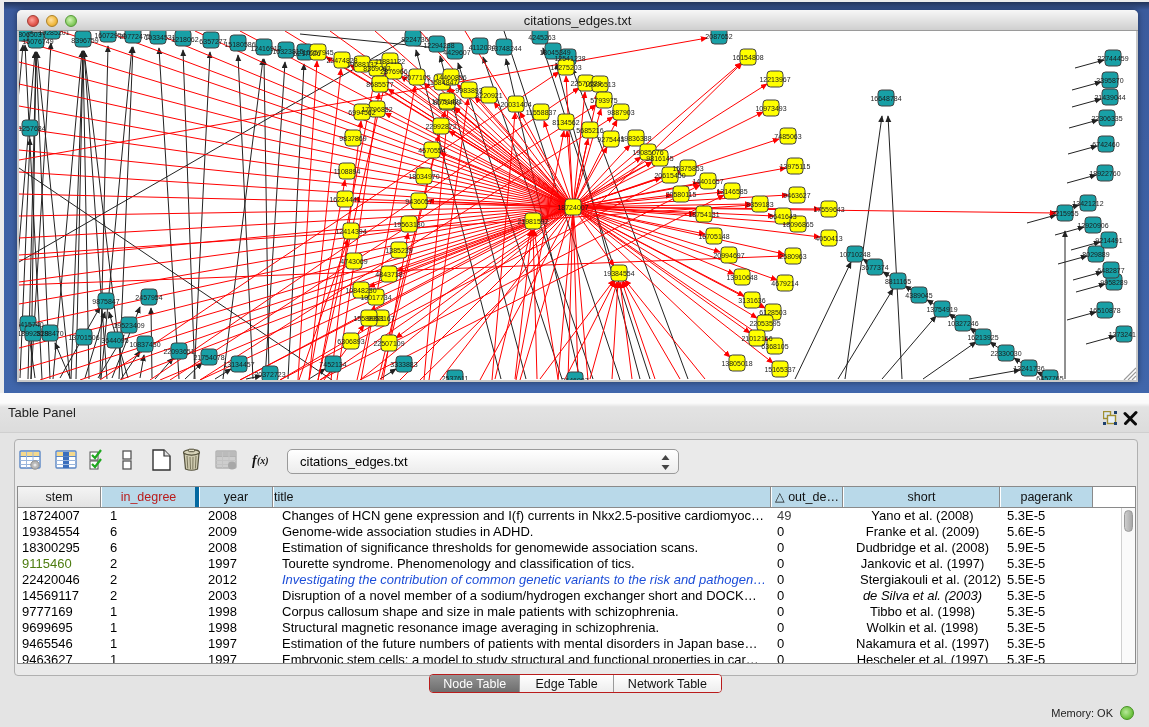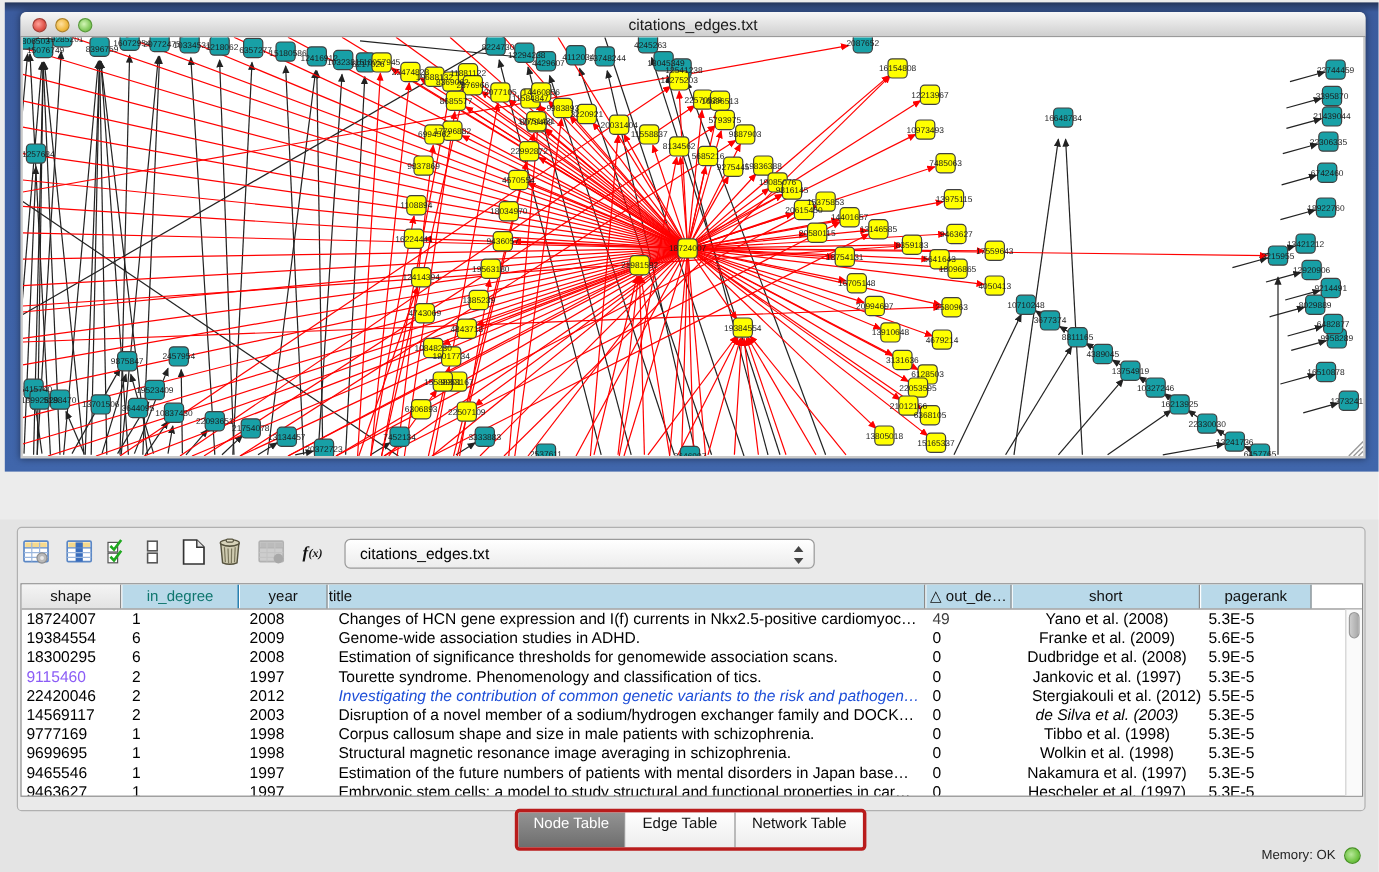--- a/index.html
+++ b/index.html
@@ -556,20 +556,33 @@
 <text x="573" y="209.5" font-size="7" fill="#1c1c1c" text-anchor="middle" font-family="Liberation Sans, sans-serif">18724007</text>
 <g stroke="#9a9a9a" stroke-width="1.2">
             <line x1="1124" y1="380" x2="1136" y2="368"></line>
             <line x1="1128" y1="380" x2="1136" y2="372"></line>
             <line x1="1132" y1="380" x2="1136" y2="376"></line>
           </g>
 </svg>
    </div>
  </div>
 
+ <div style="position:absolute;left:0;top:393px;width:1149px;height:40px;background:linear-gradient(#fbfbfb 0 10px,#e3e3e3 14px,#dcdcdc);border-bottom:1px solid #cfcfcf">
+   <div style="position:absolute;left:8px;top:12px;font-size:13px;color:#222">Table Panel</div>
+   <svg style="position:absolute;left:1103px;top:18px" width="15" height="15" viewBox="0 0 15 15">
+     <rect x="0.5" y="0.5" width="7" height="7" fill="#dce8f5" stroke="#a08f31" stroke-width="1.4"></rect>
+     <rect x="4.5" y="4.5" width="8" height="8" fill="#e8f0fa" stroke="#a08f31" stroke-width="1.4"></rect>
+     <rect x="11" y="0" width="3" height="3" fill="#1c3f6e"></rect>
+     <rect x="0" y="11" width="3" height="3" fill="#1c3f6e"></rect>
+     <rect x="11" y="11" width="3" height="3" fill="#1c3f6e"></rect>
+   </svg>
+   <svg style="position:absolute;left:1123px;top:17px" width="16" height="16" viewBox="0 0 16 16">
+     <path d="M2 3.5 L12.5 14 M13 2.5 L2.5 13.5" stroke="#0a0a0a" stroke-width="3" stroke-linecap="round"></path>
+   </svg>
+ </div>
 
  <div style="position:absolute;left:0;top:433px;width:1149px;height:294px;background:#e4e4e4"></div>
  <div style="position:absolute;left:14px;top:439px;width:1124px;height:237px;background:#eaeaea;border:1px solid #b0b0b0;border-radius:4px"></div>
  <div style="position:absolute;left:19px;top:448px"><svg width="280" height="26" viewBox="0 0 280 26">
 
 <g>
  <rect x="1" y="3" width="20" height="17" rx="1" fill="#fff" stroke="#5b87c5" stroke-width="1.4"></rect>
  <rect x="2" y="4" width="18" height="4" fill="#f5d98d"></rect>
  <line x1="1" y1="8.5" x2="21" y2="8.5" stroke="#5b87c5"></line>
  <line x1="1" y1="12.5" x2="21" y2="12.5" stroke="#9ab6dd"></line>
@@ -634,22 +647,22 @@
 </svg></div>
 
  <div style="position:absolute;left:287px;top:449px;width:392px;height:25px;border:1px solid #9a9a9a;border-radius:5px;background:linear-gradient(#fff,#ececec)">
    <div style="position:absolute;left:12px;top:4px;font-size:13px;color:#000">citations_edges.txt</div>
    <svg style="position:absolute;right:8px;top:5px" width="9" height="15" viewBox="0 0 9 15">
      <path d="M4.5 0 L8.5 5 L0.5 5 Z" fill="#444"></path>
      <path d="M4.5 15 L8.5 10 L0.5 10 Z" fill="#444"></path>
    </svg>
  </div>
  <div style="position:absolute;left:17px;top:486px;width:1119px;height:178px;background:#fff;border:1px solid #8a8a8a;overflow:hidden">
-<div style="position:absolute;left:0px;top:0;width:83px;height:20px;background:linear-gradient(#f4f4f4,#e3e3e3);border-right:1px solid #8a8a8a;text-align:center;line-height:20px;font-size:12.5px;color:#111">shape</div>
-      <div style="position:absolute;left:84px;top:0;width:97px;height:20px;background:#b9d9e9;border-right:1px solid #0369a1;text-align:center;line-height:20px;font-size:12.5px;color:#0f766e">in_degree</div>
+<div style="position:absolute;left:0px;top:0;width:83px;height:20px;background:linear-gradient(#f4f4f4,#e3e3e3);border-right:1px solid #8a8a8a;text-align:center;line-height:20px;font-size:12.5px;color:#111">stem</div>
+      <div style="position:absolute;left:84px;top:0;width:97px;height:20px;background:#b9d9e9;border-right:4px solid #0369a1;text-align:center;line-height:20px;font-size:12.5px;color:#b91c1c">in_degree</div>
       <div style="position:absolute;left:182px;top:0;width:73px;height:20px;background:#b9d9e9;border-right:1px solid #8a8a8a;text-align:center;line-height:20px;font-size:12.5px;color:#111">year</div>
       <div style="position:absolute;left:256px;top:0;width:497px;height:20px;background:#b9d9e9;border-right:1px solid #8a8a8a;text-align:left;line-height:20px;font-size:12.5px;color:#111">title</div>
       <div style="position:absolute;left:754px;top:0;width:71px;height:20px;background:#b9d9e9;border-right:1px solid #8a8a8a;text-align:center;line-height:20px;font-size:12.5px;color:#111">△ out_de…</div>
       <div style="position:absolute;left:826px;top:0;width:156px;height:20px;background:#b9d9e9;border-right:1px solid #8a8a8a;text-align:center;line-height:20px;font-size:12.5px;color:#111">short</div>
       <div style="position:absolute;left:983px;top:0;width:92px;height:20px;background:#b9d9e9;border-right:1px solid #8a8a8a;text-align:center;line-height:20px;font-size:12.5px;color:#111">pagerank</div>
 <div style="position:absolute;left:0;top:20px;width:1119px;height:1px;background:#8a8a8a"></div>
 <div style="position:absolute;left:0px;top:21px;width:80px;height:16px;line-height:16px;font-size:13px;color:#000;white-space:nowrap;overflow:hidden;padding-left:4px;">18724007</div>
       <div style="position:absolute;left:84px;top:21px;width:90px;height:16px;line-height:16px;font-size:13px;color:#000;white-space:nowrap;overflow:hidden;padding-left:8px;">1</div>
       <div style="position:absolute;left:182px;top:21px;width:66px;height:16px;line-height:16px;font-size:13px;color:#000;white-space:nowrap;overflow:hidden;padding-left:8px;">2008</div>
       <div style="position:absolute;left:256px;top:21px;width:490px;height:16px;line-height:16px;font-size:13px;color:#000;white-space:nowrap;overflow:hidden;padding-left:8px;">Changes of HCN gene expression and I(f) currents in Nkx2.5-positive cardiomyoc…</div>
@@ -663,38 +676,38 @@
       <div style="position:absolute;left:754px;top:37px;width:67px;height:16px;line-height:16px;font-size:13px;color:#000;white-space:nowrap;overflow:hidden;padding-left:5px;">0</div>
       <div style="position:absolute;left:826px;top:37px;width:157px;height:16px;line-height:16px;font-size:13px;color:#000;white-space:nowrap;overflow:hidden;text-align:center;">Franke et al. (2009)</div>
       <div style="position:absolute;left:983px;top:37px;width:87px;height:16px;line-height:16px;font-size:13px;color:#000;white-space:nowrap;overflow:hidden;padding-left:6px;">5.6E-5</div>
       <div style="position:absolute;left:0px;top:53px;width:80px;height:16px;line-height:16px;font-size:13px;color:#000;white-space:nowrap;overflow:hidden;padding-left:4px;">18300295</div>
       <div style="position:absolute;left:84px;top:53px;width:90px;height:16px;line-height:16px;font-size:13px;color:#000;white-space:nowrap;overflow:hidden;padding-left:8px;">6</div>
       <div style="position:absolute;left:182px;top:53px;width:66px;height:16px;line-height:16px;font-size:13px;color:#000;white-space:nowrap;overflow:hidden;padding-left:8px;">2008</div>
       <div style="position:absolute;left:256px;top:53px;width:490px;height:16px;line-height:16px;font-size:13px;color:#000;white-space:nowrap;overflow:hidden;padding-left:8px;">Estimation of significance thresholds for genomewide association scans.</div>
       <div style="position:absolute;left:754px;top:53px;width:67px;height:16px;line-height:16px;font-size:13px;color:#000;white-space:nowrap;overflow:hidden;padding-left:5px;">0</div>
       <div style="position:absolute;left:826px;top:53px;width:157px;height:16px;line-height:16px;font-size:13px;color:#000;white-space:nowrap;overflow:hidden;text-align:center;">Dudbridge et al. (2008)</div>
       <div style="position:absolute;left:983px;top:53px;width:87px;height:16px;line-height:16px;font-size:13px;color:#000;white-space:nowrap;overflow:hidden;padding-left:6px;">5.9E-5</div>
-      <div style="position:absolute;left:0px;top:69px;width:80px;height:16px;line-height:16px;font-size:13px;color:#8b5cf6;white-space:nowrap;overflow:hidden;padding-left:4px;">9115460</div>
+      <div style="position:absolute;left:0px;top:69px;width:80px;height:16px;line-height:16px;font-size:13px;color:#4d7c0f;white-space:nowrap;overflow:hidden;padding-left:4px;">9115460</div>
       <div style="position:absolute;left:84px;top:69px;width:90px;height:16px;line-height:16px;font-size:13px;color:#000;white-space:nowrap;overflow:hidden;padding-left:8px;">2</div>
       <div style="position:absolute;left:182px;top:69px;width:66px;height:16px;line-height:16px;font-size:13px;color:#000;white-space:nowrap;overflow:hidden;padding-left:8px;">1997</div>
       <div style="position:absolute;left:256px;top:69px;width:490px;height:16px;line-height:16px;font-size:13px;color:#000;white-space:nowrap;overflow:hidden;padding-left:8px;">Tourette syndrome. Phenomenology and classification of tics.</div>
       <div style="position:absolute;left:754px;top:69px;width:67px;height:16px;line-height:16px;font-size:13px;color:#000;white-space:nowrap;overflow:hidden;padding-left:5px;">0</div>
       <div style="position:absolute;left:826px;top:69px;width:157px;height:16px;line-height:16px;font-size:13px;color:#000;white-space:nowrap;overflow:hidden;text-align:center;">Jankovic et al. (1997)</div>
       <div style="position:absolute;left:983px;top:69px;width:87px;height:16px;line-height:16px;font-size:13px;color:#000;white-space:nowrap;overflow:hidden;padding-left:6px;">5.3E-5</div>
       <div style="position:absolute;left:0px;top:85px;width:80px;height:16px;line-height:16px;font-size:13px;color:#000;white-space:nowrap;overflow:hidden;padding-left:4px;">22420046</div>
       <div style="position:absolute;left:84px;top:85px;width:90px;height:16px;line-height:16px;font-size:13px;color:#000;white-space:nowrap;overflow:hidden;padding-left:8px;">2</div>
       <div style="position:absolute;left:182px;top:85px;width:66px;height:16px;line-height:16px;font-size:13px;color:#000;white-space:nowrap;overflow:hidden;padding-left:8px;">2012</div>
       <div style="position:absolute;left:256px;top:85px;width:490px;height:16px;line-height:16px;font-size:13px;color:#1d4ed8;white-space:nowrap;overflow:hidden;padding-left:8px;font-style:italic;">Investigating the contribution of common genetic variants to the risk and pathogen…</div>
       <div style="position:absolute;left:754px;top:85px;width:67px;height:16px;line-height:16px;font-size:13px;color:#000;white-space:nowrap;overflow:hidden;padding-left:5px;">0</div>
       <div style="position:absolute;left:826px;top:85px;width:157px;height:16px;line-height:16px;font-size:13px;color:#000;white-space:nowrap;overflow:hidden;text-align:right;">Stergiakouli et al. (2012)</div>
       <div style="position:absolute;left:983px;top:85px;width:87px;height:16px;line-height:16px;font-size:13px;color:#000;white-space:nowrap;overflow:hidden;padding-left:6px;">5.5E-5</div>
       <div style="position:absolute;left:0px;top:101px;width:80px;height:16px;line-height:16px;font-size:13px;color:#000;white-space:nowrap;overflow:hidden;padding-left:4px;">14569117</div>
       <div style="position:absolute;left:84px;top:101px;width:90px;height:16px;line-height:16px;font-size:13px;color:#000;white-space:nowrap;overflow:hidden;padding-left:8px;">2</div>
       <div style="position:absolute;left:182px;top:101px;width:66px;height:16px;line-height:16px;font-size:13px;color:#000;white-space:nowrap;overflow:hidden;padding-left:8px;">2003</div>
-      <div style="position:absolute;left:256px;top:101px;width:490px;height:16px;line-height:16px;font-size:13px;color:#000;white-space:nowrap;overflow:hidden;padding-left:8px;">Disruption of a novel member of a sodium/hydrogen exchanger family and DOCK…</div>
+      <div style="position:absolute;left:256px;top:101px;width:490px;height:16px;line-height:16px;font-size:13px;color:#000;white-space:nowrap;overflow:hidden;padding-left:8px;">Disruption of a novel member of a sodium/hydrogen exchanger short and DOCK…</div>
       <div style="position:absolute;left:754px;top:101px;width:67px;height:16px;line-height:16px;font-size:13px;color:#000;white-space:nowrap;overflow:hidden;padding-left:5px;">0</div>
       <div style="position:absolute;left:826px;top:101px;width:157px;height:16px;line-height:16px;font-size:13px;color:#000;white-space:nowrap;overflow:hidden;text-align:center;font-style:italic;">de Silva et al. (2003)</div>
       <div style="position:absolute;left:983px;top:101px;width:87px;height:16px;line-height:16px;font-size:13px;color:#000;white-space:nowrap;overflow:hidden;padding-left:6px;">5.3E-5</div>
       <div style="position:absolute;left:0px;top:117px;width:80px;height:16px;line-height:16px;font-size:13px;color:#000;white-space:nowrap;overflow:hidden;padding-left:4px;">9777169</div>
       <div style="position:absolute;left:84px;top:117px;width:90px;height:16px;line-height:16px;font-size:13px;color:#000;white-space:nowrap;overflow:hidden;padding-left:8px;">1</div>
       <div style="position:absolute;left:182px;top:117px;width:66px;height:16px;line-height:16px;font-size:13px;color:#000;white-space:nowrap;overflow:hidden;padding-left:8px;">1998</div>
       <div style="position:absolute;left:256px;top:117px;width:490px;height:16px;line-height:16px;font-size:13px;color:#000;white-space:nowrap;overflow:hidden;padding-left:8px;">Corpus callosum shape and size in male patients with schizophrenia.</div>
       <div style="position:absolute;left:754px;top:117px;width:67px;height:16px;line-height:16px;font-size:13px;color:#000;white-space:nowrap;overflow:hidden;padding-left:5px;">0</div>
       <div style="position:absolute;left:826px;top:117px;width:157px;height:16px;line-height:16px;font-size:13px;color:#000;white-space:nowrap;overflow:hidden;text-align:center;">Tibbo et al. (1998)</div>
       <div style="position:absolute;left:983px;top:117px;width:87px;height:16px;line-height:16px;font-size:13px;color:#000;white-space:nowrap;overflow:hidden;padding-left:6px;">5.3E-5</div>
@@ -717,20 +730,20 @@
       <div style="position:absolute;left:182px;top:165px;width:66px;height:16px;line-height:16px;font-size:13px;color:#000;white-space:nowrap;overflow:hidden;padding-left:8px;">1997</div>
       <div style="position:absolute;left:256px;top:165px;width:490px;height:16px;line-height:16px;font-size:13px;color:#000;white-space:nowrap;overflow:hidden;padding-left:8px;">Embryonic stem cells: a model to study structural and functional properties in car…</div>
       <div style="position:absolute;left:754px;top:165px;width:67px;height:16px;line-height:16px;font-size:13px;color:#000;white-space:nowrap;overflow:hidden;padding-left:5px;">0</div>
       <div style="position:absolute;left:826px;top:165px;width:157px;height:16px;line-height:16px;font-size:13px;color:#000;white-space:nowrap;overflow:hidden;text-align:center;">Hescheler et al. (1997)</div>
       <div style="position:absolute;left:983px;top:165px;width:87px;height:16px;line-height:16px;font-size:13px;color:#000;white-space:nowrap;overflow:hidden;padding-left:6px;">5.3E-5</div>
 <div style="position:absolute;right:0;top:21px;width:14px;height:157px;background:#fafafa;border-left:1px solid #d0d0d0">
   <div style="position:absolute;left:2px;top:2px;width:9px;height:22px;border-radius:5px;background:linear-gradient(90deg,#cdcdcd,#a8a8a8);border:1px solid #999"></div>
 </div>
 </div>
 
- <div style="position:absolute;left:429px;top:674px;width:293px;height:35px;border:3px solid #b91c1c;border-radius:4px;overflow:hidden;display:flex">
+ <div style="position:absolute;left:429px;top:674px;width:293px;height:19px;border:1px solid #b91c1c;border-radius:4px;overflow:hidden;display:flex">
    <div style="width:90px;background:linear-gradient(#939393,#6e6e6e);color:#fff;font-size:12.5px;text-align:center;line-height:18px">Node Table</div>
    <div style="width:94px;background:linear-gradient(#fff,#ededed);border-left:1px solid #9a9a9a;color:#111;font-size:12.5px;text-align:center;line-height:18px">Edge Table</div>
    <div style="width:109px;background:linear-gradient(#fff,#ededed);border-left:1px solid #9a9a9a;color:#111;font-size:12.5px;text-align:center;line-height:18px">Network Table</div>
  </div>
 
  <div style="position:absolute;left:1000px;top:707px;width:113px;text-align:right;font-size:11px;color:#222">Memory: OK</div>
  <div style="position:absolute;left:1120px;top:706px;width:14px;height:14px;border-radius:50%;background:radial-gradient(circle at 5px 5px,#b8e89a,#6cc23e 65%,#4f9e2a);border:1px solid #459122"></div>
 </div>
 </body></html>

